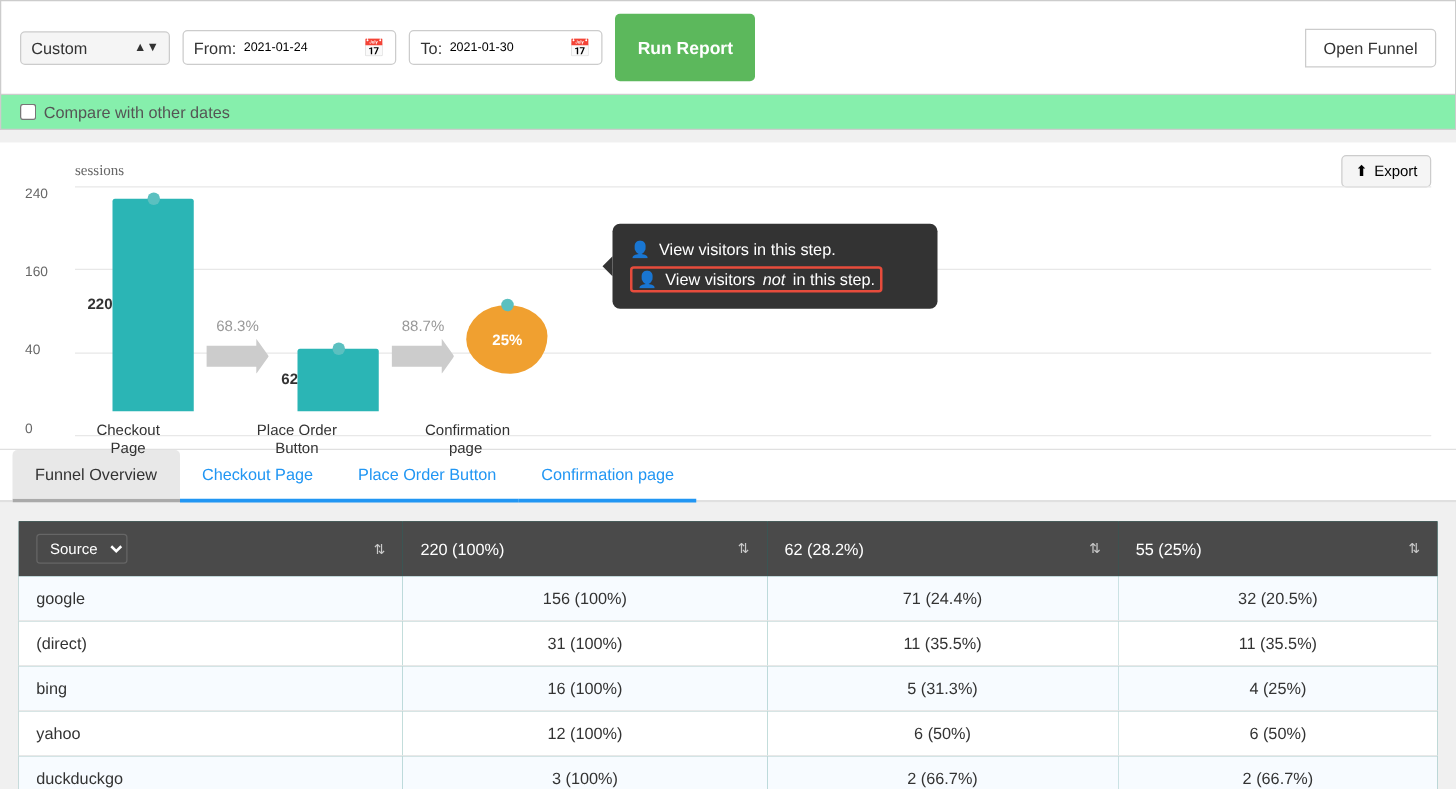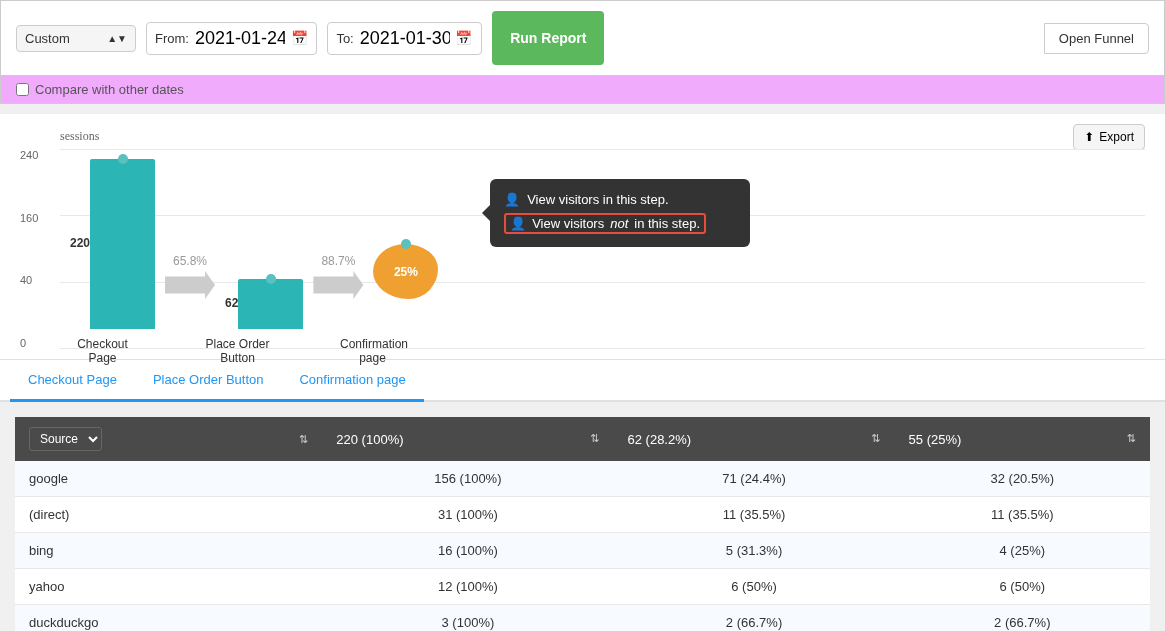--- a/index.html
+++ b/index.html
@@ -36,21 +36,21 @@
       border: 1px solid #ccc;
       border-radius: 4px;
       background: #fff;
       padding: 5px 8px;
       gap: 6px;
       font-size: 13px;
     }
     .date-input input {
       border: none;
       outline: none;
-      font-size: 18px;
+      font-size: 10px;
       background: transparent;
       width: 90px;
     }
     .calendar-icon { color: #666; font-size: 14px; }
 
     .run-report-btn {
       background: #5cb85c;
       color: #fff;
       border: none;
       border-radius: 4px;
@@ -74,21 +74,21 @@
       background: #fff;
       color: #333;
       border: 1px solid #ccc;
       border-radius: 0 4px 4px 0;
       padding: 7px 14px;
       font-size: 13px;
       cursor: pointer;
     }
 
     .compare-row {
-      background: #f0abfc;
+      background: #86efac;
       border: 1px solid #ccc;
       border-top: none;
       padding: 6px 15px;
       display: flex;
       align-items: center;
       gap: 6px;
     }
     .compare-row input { cursor: pointer; }
     .compare-row label { font-size: 13px; color: #555; }
 
@@ -417,21 +417,21 @@
       <div style="display:flex; align-items:flex-end; height:180px; position:relative; z-index:2; padding-left:10px; gap:10px;">
 
         <div class="bar-group">
           <div class="bar-value">220</div>
           <div class="bar" style="height:170px; background:#2bb5b5; width:65px; position:relative;">
             <div class="bar-dot"></div>
           </div>
         </div>
 
         <div class="arrow-between">
-          <div class="arrow-pct">65.8%</div>
+          <div class="arrow-pct">68.3%</div>
           <div class="arrow-shape"></div>
         </div>
 
         <div class="bar-group">
           <div class="bar-value">62</div>
           <div class="bar" style="height:50px; background:#2bb5b5; width:65px; position:relative;">
             <div class="bar-dot"></div>
           </div>
         </div>
 
@@ -468,20 +468,23 @@
         <div style="width:50px;"></div>
         <div style="width:65px; text-align:center; font-size:12px;">Place Order Button</div>
         <div style="width:50px;"></div>
         <div style="width:65px; text-align:center; font-size:12px;">Confirmation page</div>
       </div>
     </div>
   </div>
 </div>
 
 <div class="tabs-container">
+  <div class="tab active-gray">
+    <span>Funnel Overview</span>
+  </div>
   <div class="tab active-blue">
     <span>Checkout Page</span>
   </div>
   <div class="tab active-blue">
     <span>Place Order Button</span>
   </div>
   <div class="tab active-blue">
     <span>Confirmation page</span>
   </div>
 </div>

